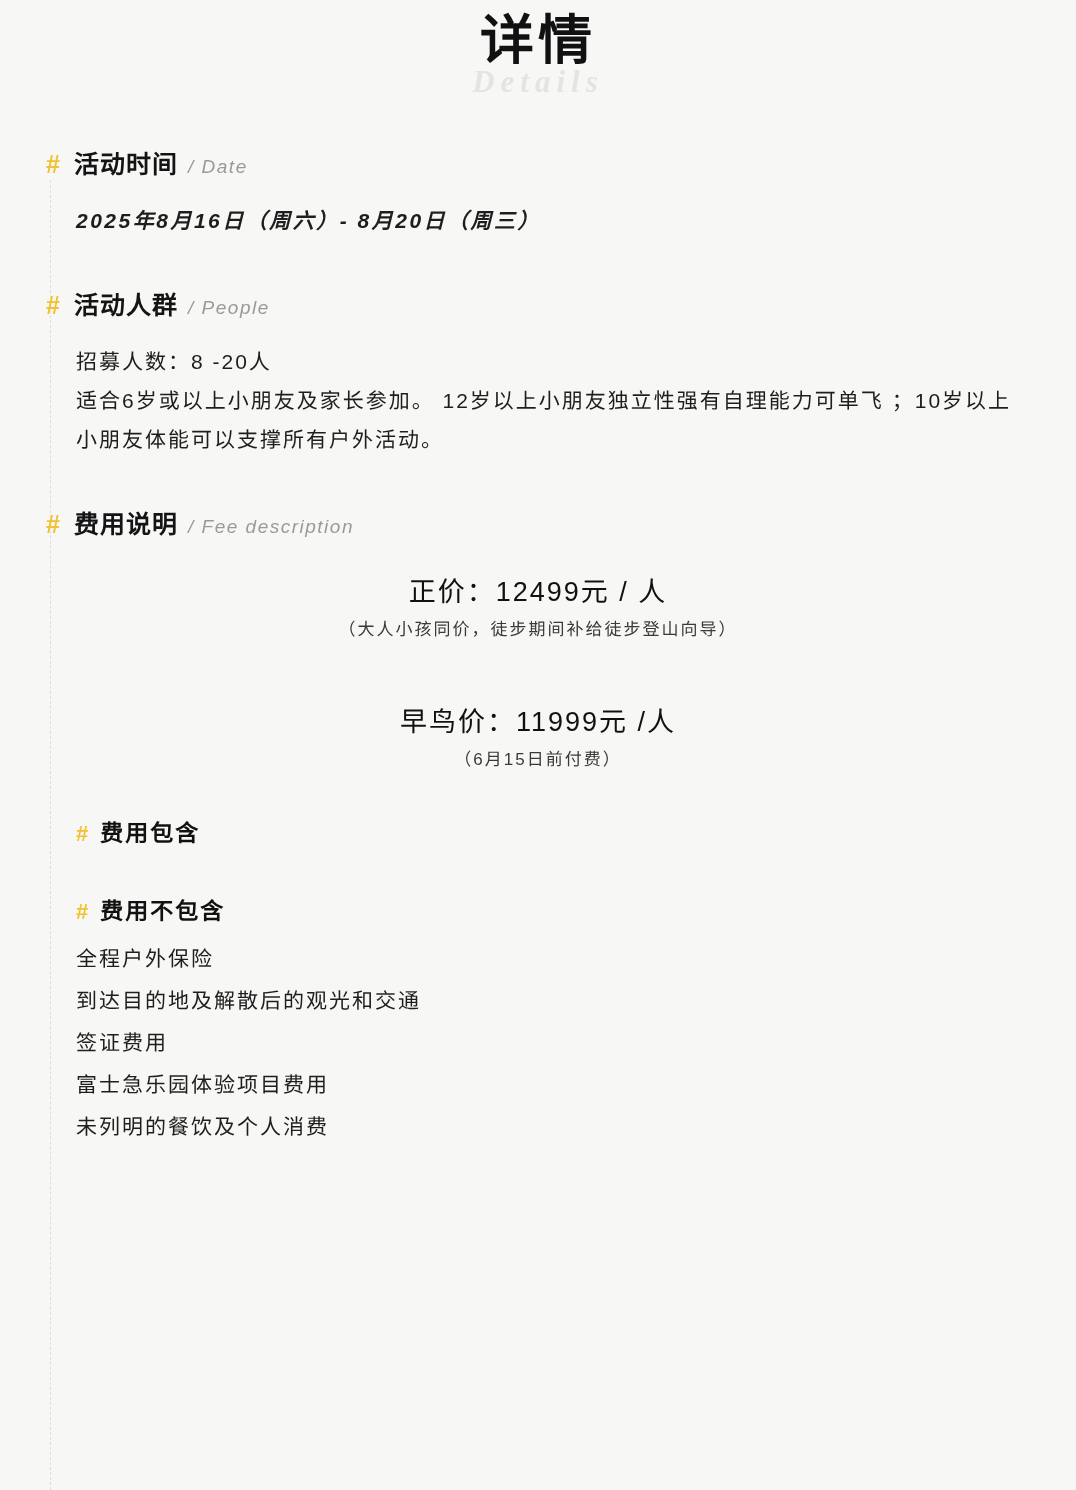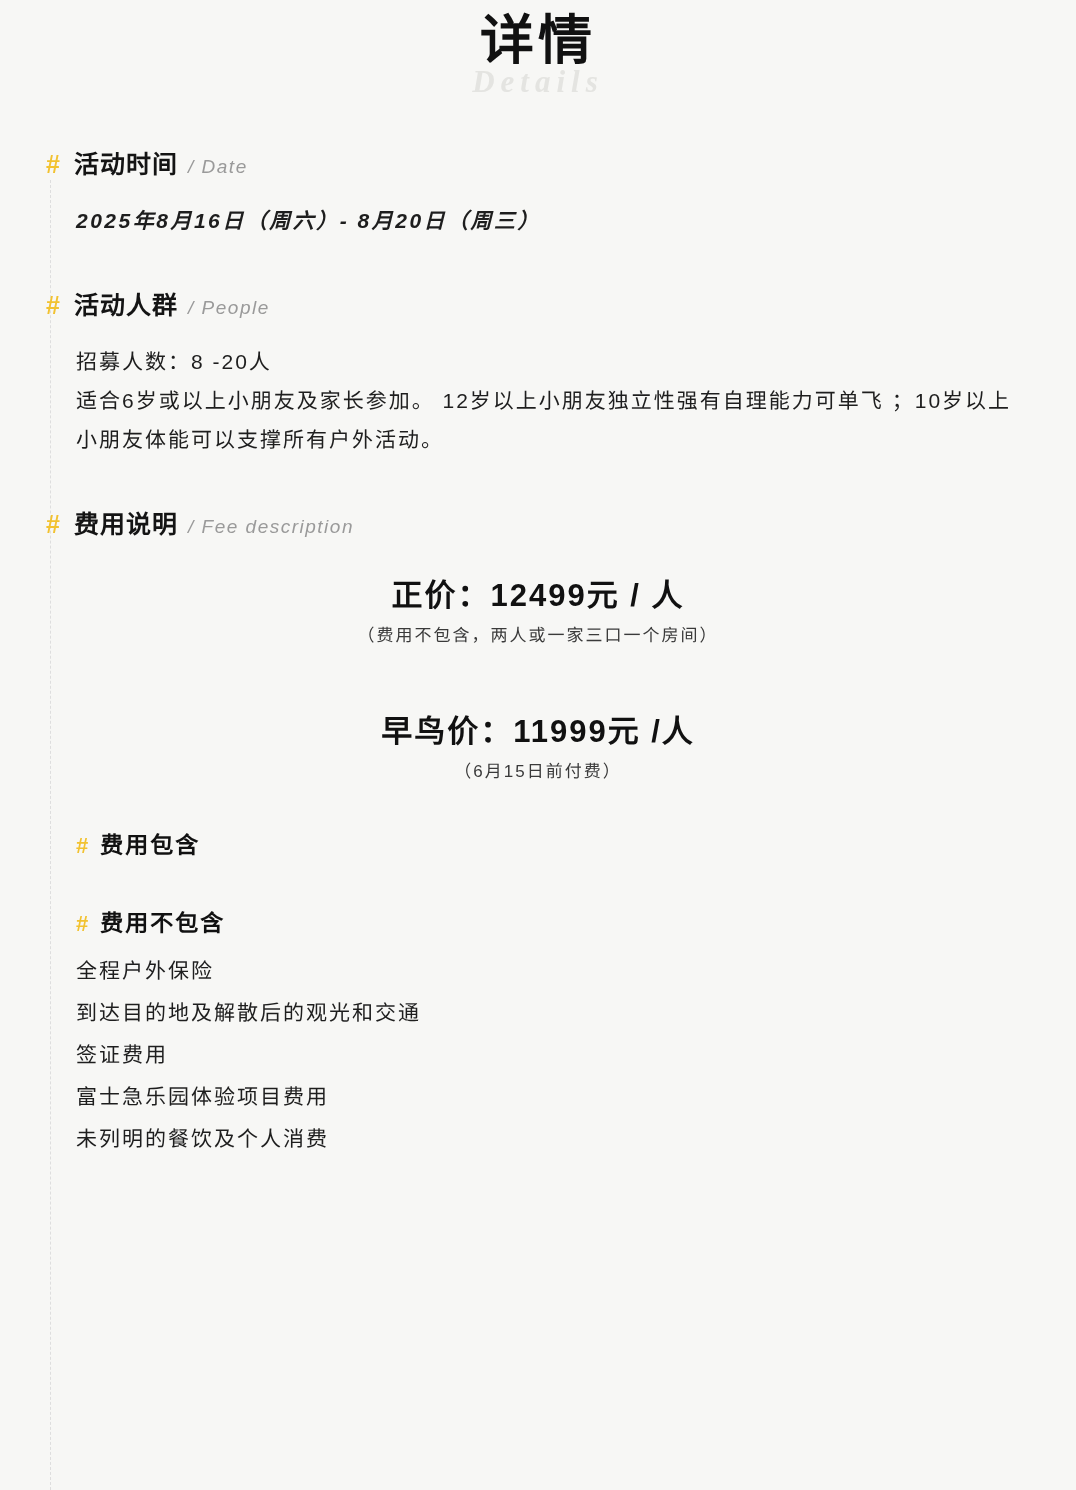--- a/index.html
+++ b/index.html
@@ -110,22 +110,22 @@
   .sec-body p {
     margin: 0;
   }
 
   
   .fee-center {
     margin-top: 30px;
     text-align: center;
   }
   .fee-price {
-    font-size: 31px;
-    font-weight: bold;
+    font-size: 27px;
+    font-weight: normal;
     letter-spacing: 2px;
     color: #111;
   }
   .fee-note {
     margin-top: 6px;
     font-size: 17px;
     letter-spacing: 2px;
     color: #3a3a3a;
   }
   .fee-gap {
@@ -203,21 +203,21 @@
 
     <div class="section">
       <div class="sec-head">
         <span class="hash">#</span>
         <span class="sec-title">费用说明</span>
         <span class="sec-en">/ Fee description</span>
       </div>
 
       <div class="fee-center">
         <div class="fee-price">正价：12499元 / 人</div>
-        <div class="fee-note">（费用不包含，两人或一家三口一个房间）</div>
+        <div class="fee-note">（大人小孩同价，徒步期间补给徒步登山向导）</div>
       </div>
 
       <div class="fee-gap"></div>
 
       <div class="fee-center">
         <div class="fee-price">早鸟价：11999元 /人</div>
         <div class="fee-note">（6月15日前付费）</div>
       </div>
 
       <div class="sub-head">

